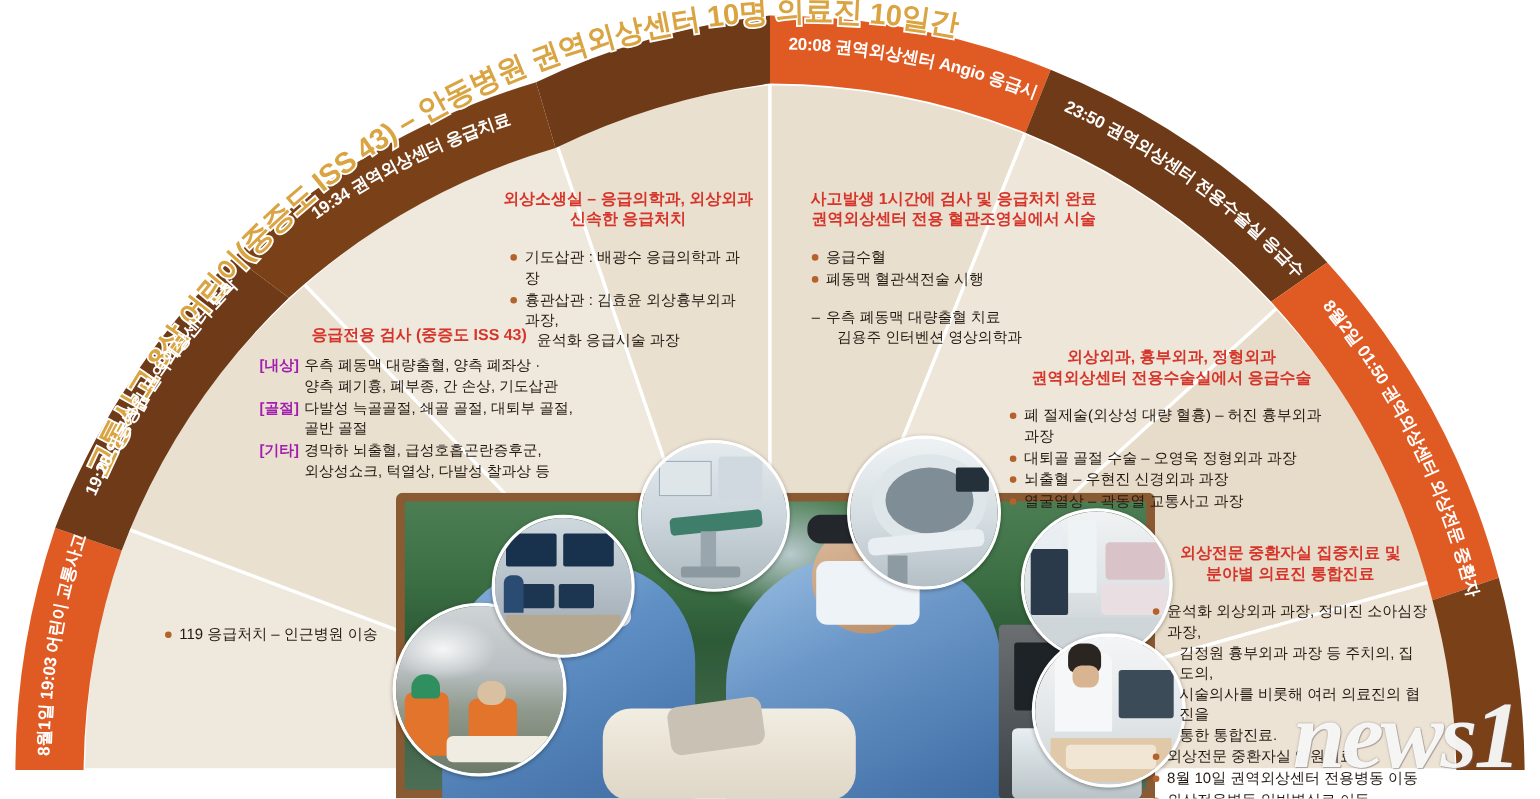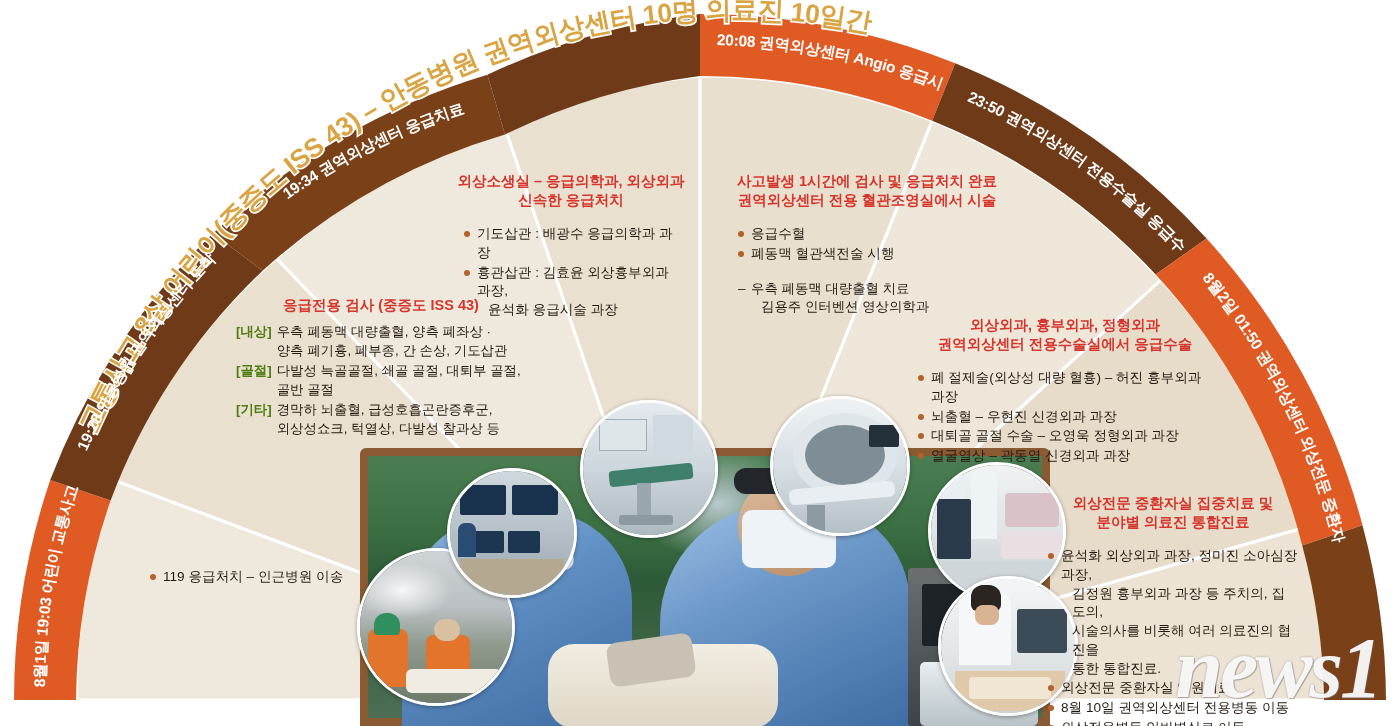--- a/index.html
+++ b/index.html
@@ -29,21 +29,21 @@
     border-radius:50%;background:#b4622a;
   }
   .panel li .cont{display:block;padding-left:11px;}
   .panel .dash{position:relative;padding-left:13px;font-size:13.4px;line-height:1.38;color:#241a12;}
   .panel .dash::before{content:"–";position:absolute;left:0;top:0;color:#241a12;}
   .panel .dash .cont{display:block;padding-left:10px;}
 
   
   .exam{font-size:13.4px;line-height:1.42;color:#241a12;}
   .exam .row{display:flex;margin-bottom:1px;}
-  .exam .tag{color:#4d7c0f;font-weight:bold;white-space:nowrap;margin-right:5px;}
+  .exam .tag{color:#a21caf;font-weight:bold;white-space:nowrap;margin-right:5px;}
   .exam .val{flex:1;}
   .exam .val .l2{display:block;}
 
   
   .photo{
     position:absolute;border-radius:50%;
     border:3px solid #ffffff;
     box-shadow:0 1px 4px rgba(0,0,0,.35);
     overflow:hidden;
   }
@@ -320,27 +320,27 @@
   <div class="panel" style="left:904px;top:316px;width:322px;">
     <div class="head c">
       <span>외상외과, 흉부외과, 정형외과</span><br>
       <span>권역외상센터 전용수술실에서 응급수술</span>
     </div>
     <ul style="margin-left:14px;">
       <li>
         <span>폐 절제술(외상성 대량 혈흉) – 허진 흉부외과 과장</span>
       </li>
       <li>
+        <span>대퇴골 골절 수술 – 오영욱 정형외과 과장</span>
+      </li>
+      <li>
         <span>뇌출혈 – 우현진 신경외과 과장</span>
       </li>
       <li>
-        <span>대퇴골 골절 수술 – 오영욱 정형외과 과장</span>
-      </li>
-      <li>
-        <span>열굴열상 – 곽동열 신경외과 과장</span>
+        <span>열굴열상 – 곽동열 교통사고 과장</span>
       </li>
     </ul>
   </div>
 
   <div class="panel" style="left:1032px;top:494px;width:282px;">
     <div class="head c">
       <span>외상전문 중환자실 집중치료 및</span><br>
       <span>분야별 의료진 통합진료</span>
     </div>
     <ul>

